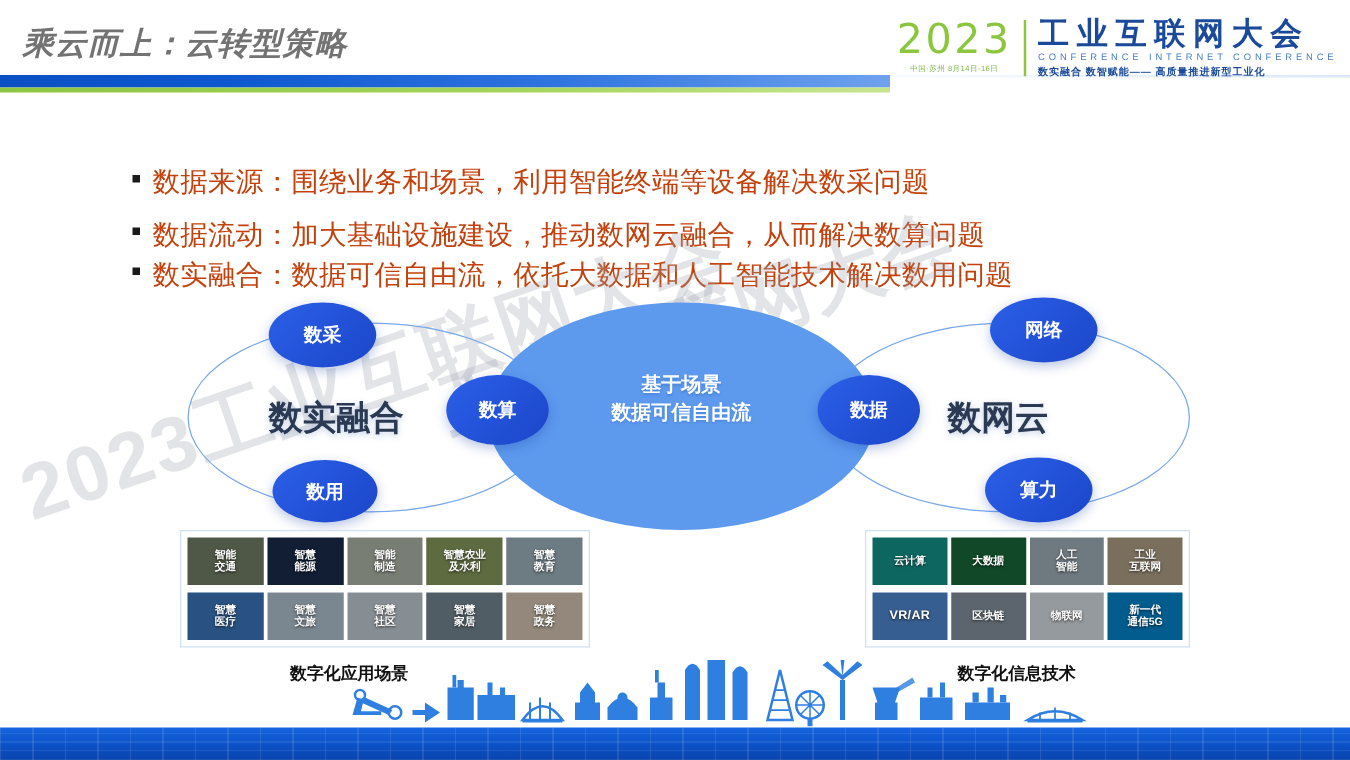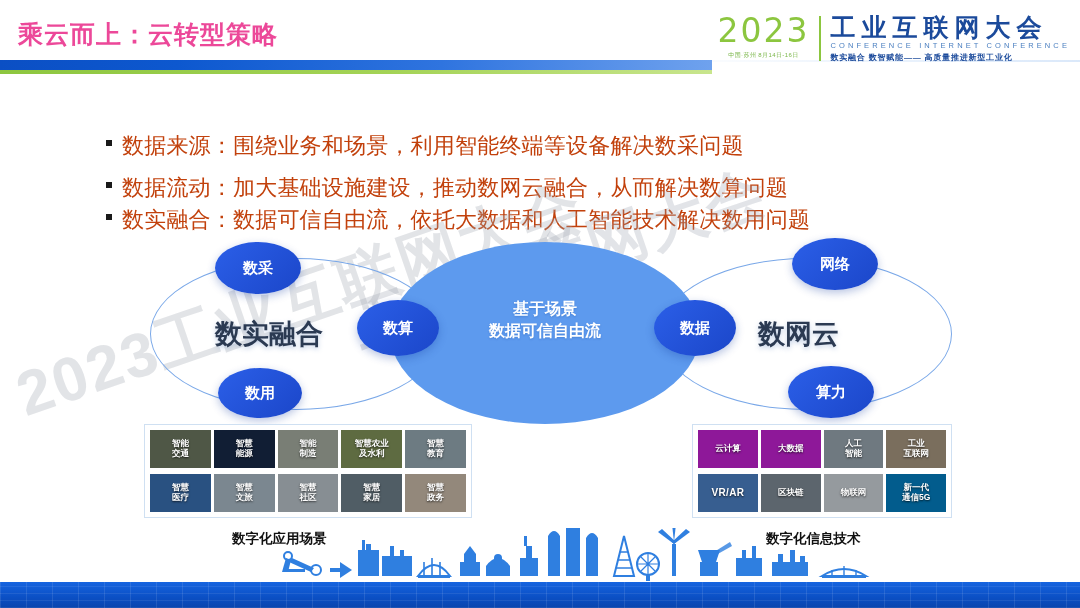--- a/index.html
+++ b/index.html
@@ -8,21 +8,21 @@
     background:#ffffff;
     font-family:"Liberation Sans","DejaVu Sans",sans-serif;
     position:relative;
   }
   .slide{position:absolute;inset:0;overflow:hidden;background:#fff;}
 
   
   .title{
     position:absolute;left:18px;top:18px;
     font-size:25px;font-weight:600;letter-spacing:1px;
-    color:#ec4899;white-space:nowrap;
+    color:#737373;white-space:nowrap;font-style:italic;
   }
   .hdr-bar{
     position:absolute;left:0;top:60px;width:712px;height:10px;
     background:linear-gradient(90deg,#0b4fc4 0%,#0d58cf 25%,#2f74df 62%,#6fa2ee 100%);
   }
   .hdr-line{
     position:absolute;left:0;top:70px;width:712px;height:4px;
     background:linear-gradient(90deg,#8dc63f 0%,#a4d356 55%,#c8e58d 100%);
   }
   .hdr-bar2{
@@ -255,24 +255,24 @@
 家居</span>
         </div>
         <div class="tile" style="background: rgb(168, 155, 140);">
           <span class="lbl">智慧
 政务</span>
         </div>
       </div>
     </div>
   <div class="panel right" id="panel-right">
       <div class="trow">
-        <div class="tile" style="background: #a21caf;">
+        <div class="tile" style="background: #0f766e;">
           <span class="lbl">云计算</span>
         </div>
-        <div class="tile" style="background: #a21caf;">
+        <div class="tile" style="background: #14532d;">
           <span class="lbl">大数据</span>
         </div>
         <div class="tile" style="background: rgb(127, 138, 146);">
           <span class="lbl">人工
 智能</span>
         </div>
         <div class="tile" style="background: rgb(139, 126, 106);">
           <span class="lbl">工业
 互联网</span>
         </div>

